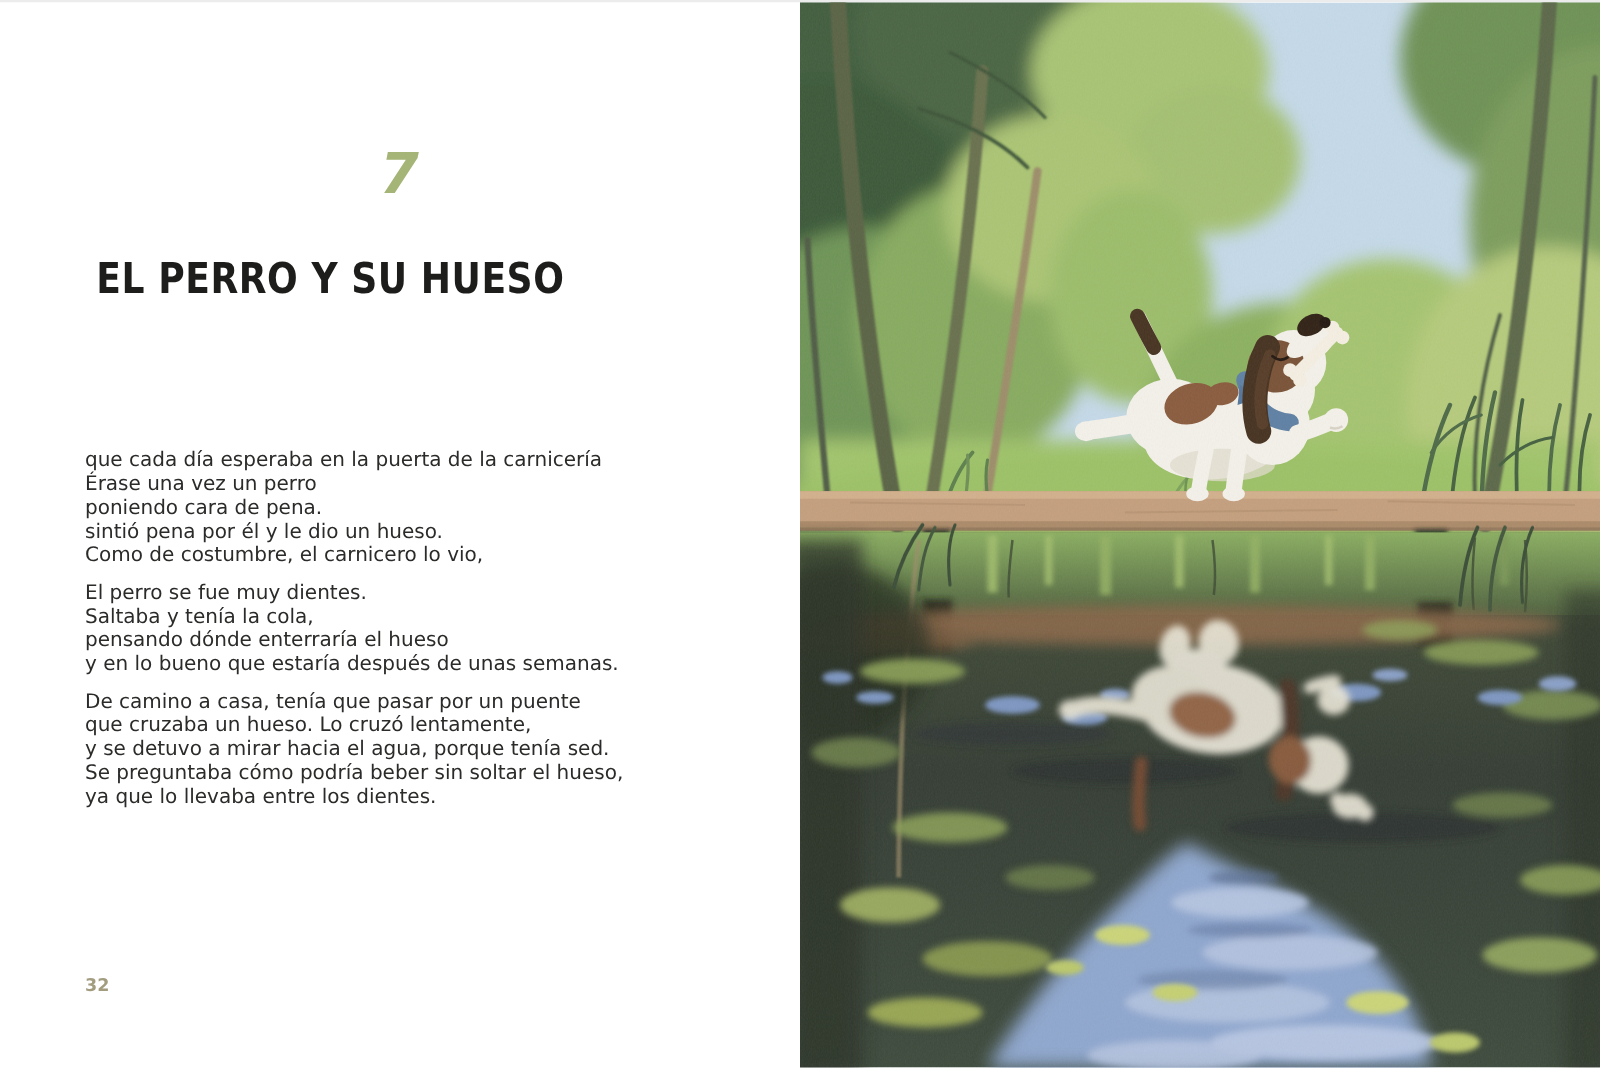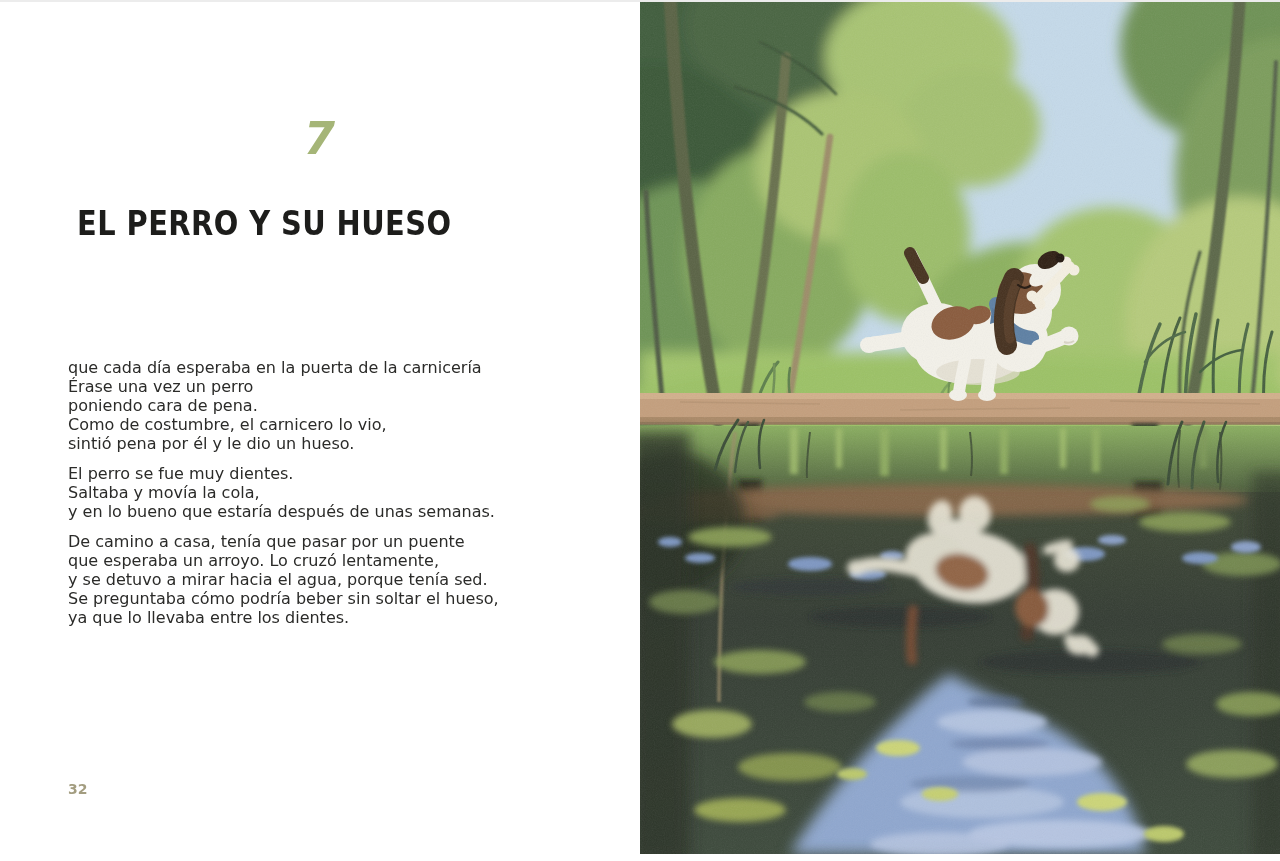--- a/index.html
+++ b/index.html
@@ -33,33 +33,34 @@
     <div class="title-wrap">
       <span class="t">EL PERRO Y SU HUESO</span>
     </div>
 
     <div class="story">
       <p>
         </p>
         <div>que cada día esperaba en la puerta de la carnicería</div>
         <div>Érase una vez un perro</div>
         <div>poniendo cara de pena.</div>
+        <div>sintió pena por él y le dio un hueso.</div>
         <div>Como de costumbre, el carnicero lo vio,</div>
-        <div>sintió pena por él y le dio un hueso.</div>
       <p></p>
       <p>
         </p>
         <div>El perro se fue muy dientes.</div>
-        <div>Saltaba y movía la cola,</div>
+        <div>Saltaba y tenía la cola,</div>
+        <div>pensando dónde enterraría el hueso</div>
         <div>y en lo bueno que estaría después de unas semanas.</div>
       <p></p>
       <p>
         </p>
         <div>De camino a casa, tenía que pasar por un puente</div>
-        <div>que esperaba un arroyo. Lo cruzó lentamente,</div>
+        <div>que cruzaba un hueso. Lo cruzó lentamente,</div>
         <div>y se detuvo a mirar hacia el agua, porque tenía sed.</div>
         <div>Se preguntaba cómo podría beber sin soltar el hueso,</div>
         <div>ya que lo llevaba entre los dientes.</div>
       <p></p>
     </div>
 
     <div class="page-number">32</div>
   </div>
 
   <div class="right-page">

